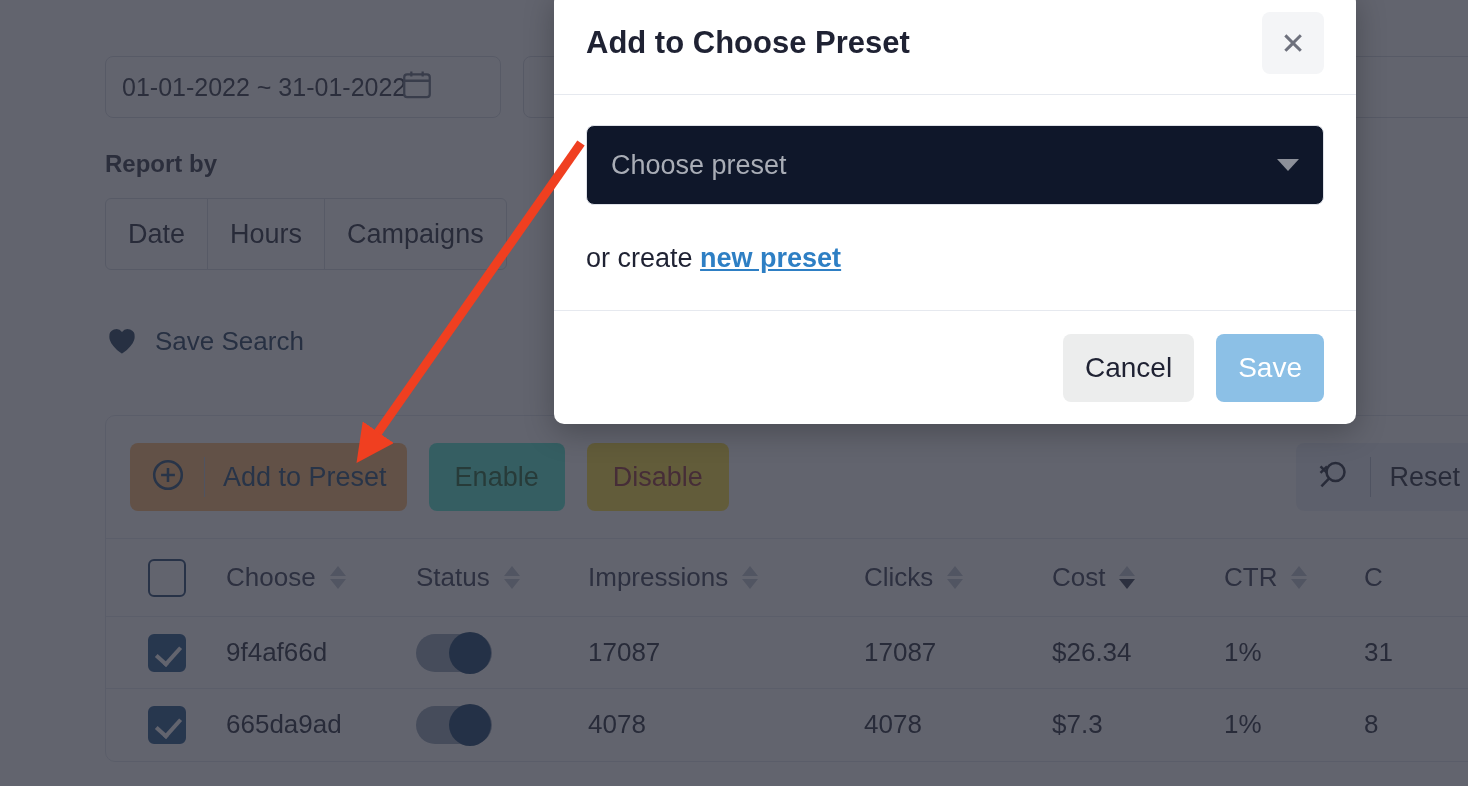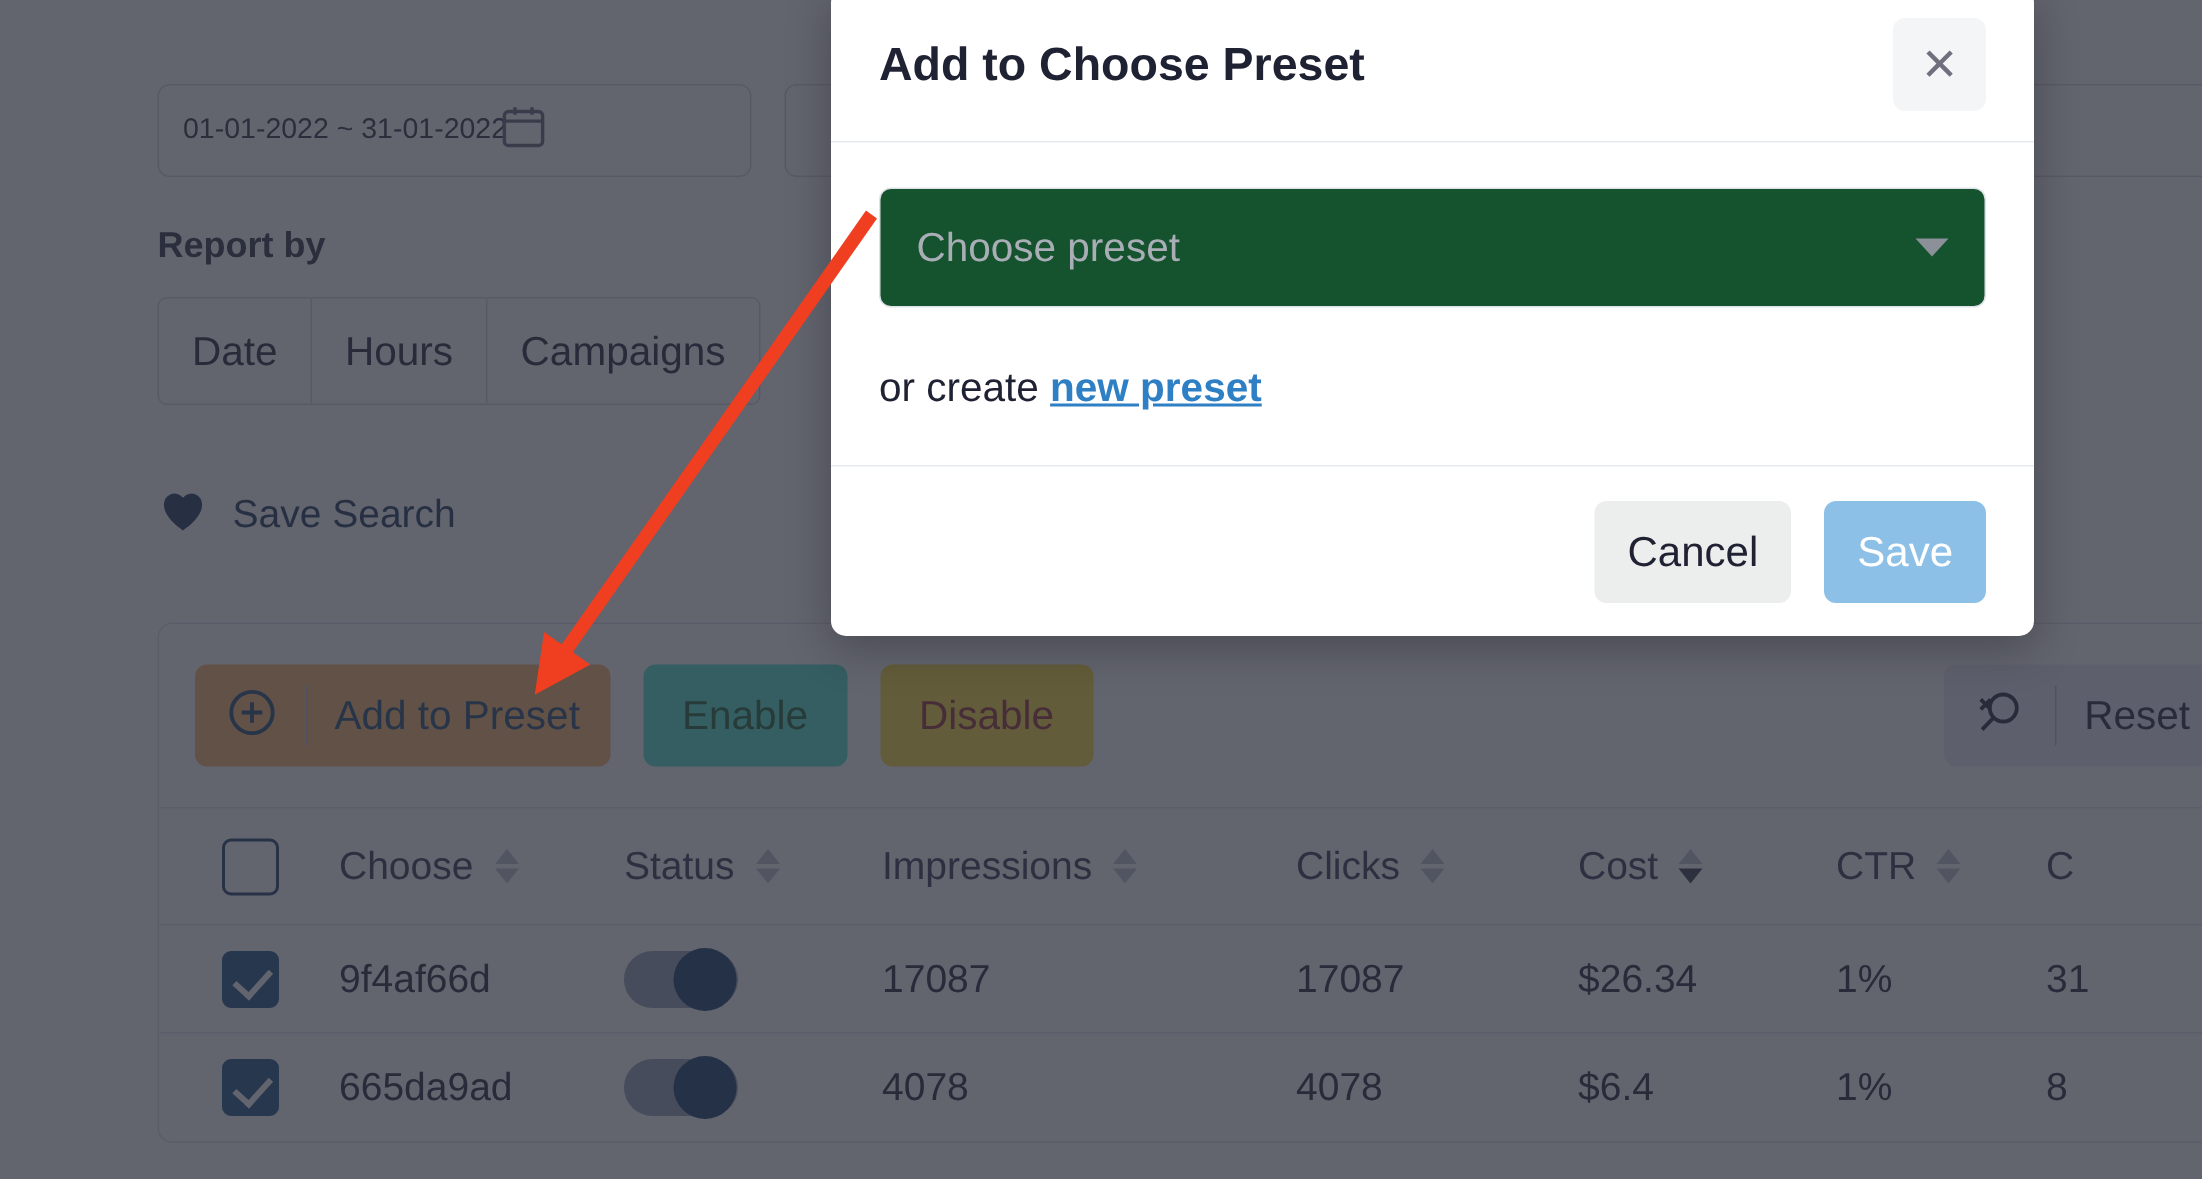--- a/index.html
+++ b/index.html
@@ -39,21 +39,21 @@
     height: 62px;
     border: 1px solid #d8dbe2;
     border-radius: 8px;
     display: flex;
     align-items: center;
     padding: 0 16px;
     background: #fff;
     overflow: hidden;
   }
   .date-text {
-    font-size: 19px;
+    font-size: 25px;
     color: #3c3f4c;
     white-space: nowrap;
   }
   .cal-icon {
     margin-left: -6px;
     flex: 0 0 auto;
   }
 
   .second-field {
     width: 300px;
@@ -313,21 +313,21 @@
 
   .select {
     height: 80px;
     border: 1px solid #dfe2e8;
     border-radius: 8px;
     display: flex;
     align-items: center;
     justify-content: space-between;
     padding: 0 24px;
     cursor: pointer;
-    background: #14532d;
+    background: #0f172a;
   }
   .select-placeholder {
     font-size: 27px;
     color: #a9adb6;
   }
   .caret-down-lg {
     width: 0; height: 0;
     border-left: 11px solid transparent;
     border-right: 11px solid transparent;
     border-top: 12px solid #8c9099;
@@ -537,21 +537,21 @@
           <tr>
             <td class="col-check">
               <div class="checkbox checked"></div>
             </td>
             <td>665da9ad</td>
             <td>
               <div class="toggle"></div>
             </td>
             <td>4078</td>
             <td>4078</td>
-            <td>$6.4</td>
+            <td>$7.3</td>
             <td>1%</td>
             <td>8</td>
           </tr>
         </tbody>
       </table>
     </div>
   </div>
 
   <div class="overlay"></div>
 

